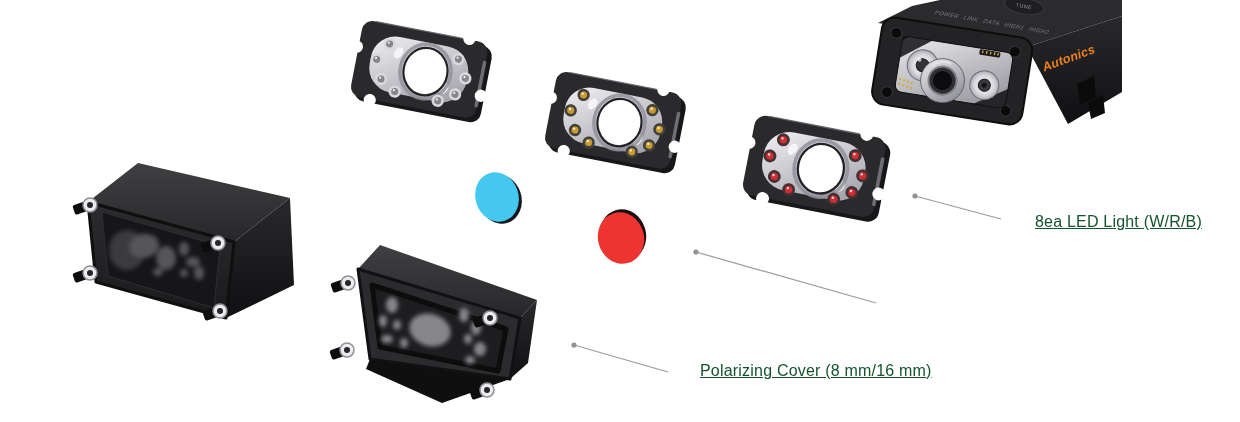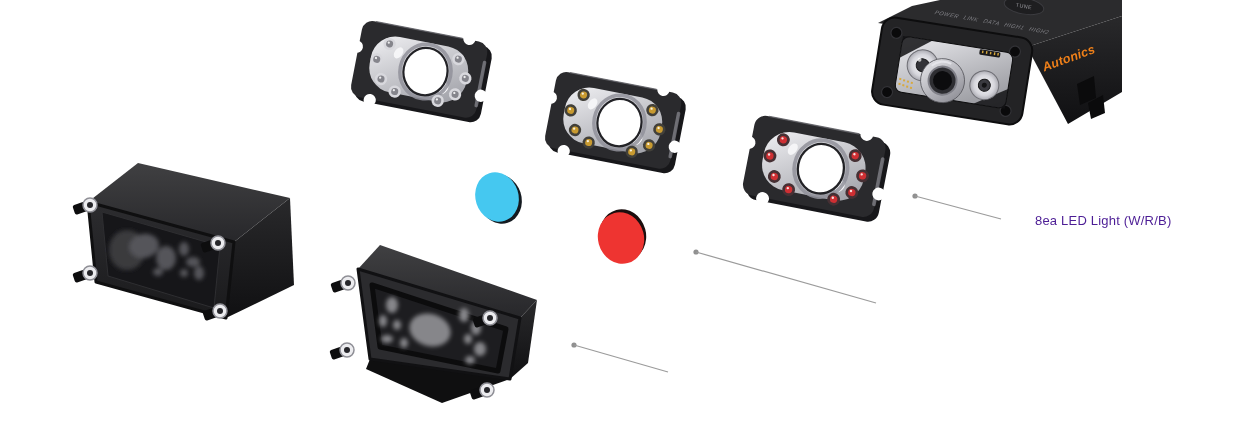--- a/index.html
+++ b/index.html
@@ -1,20 +1,20 @@
 <!DOCTYPE html>
 <html><head>
 <meta charset="utf-8">
 <style>
   html,body{margin:0;padding:0;background:#fff;}
   #stage{position:relative;width:1240px;height:422px;background:#ffffff;overflow:hidden;
          font-family:"Liberation Sans",sans-serif;}
   #art{position:absolute;left:0;top:0;}
-  .callout-label{position:absolute;font-size:13px;color:#4c1d95;white-space:nowrap;
-                 letter-spacing:0.2px;}
+  .callout-label{position:absolute;font-size:16px;color:#14532d;white-space:nowrap;
+                 letter-spacing:0.2px;text-decoration:underline;}
   svg text{font-family:"Liberation Sans",sans-serif;}
   .ind-text{font-size:5.6px;fill:#7d7d82;letter-spacing:0.6px;word-spacing:3px;}
   .tune-text{font-size:5.4px;fill:#95959a;letter-spacing:0.5px;}
   .brand-text{font-size:12.5px;font-weight:bold;font-style:italic;fill:var(--brand,#f08019);
               letter-spacing:0.2px;}
 </style>
 </head>
 <body>
 
 <div id="stage">
@@ -260,14 +260,15 @@
     <circle cx="915" cy="196" r="2.6" fill="#909090" stroke="none"></circle>
     <line x1="915" y1="196" x2="1001" y2="219"></line>
     <circle cx="696" cy="252" r="2.6" fill="#909090" stroke="none"></circle>
     <line x1="696" y1="252" x2="876" y2="303"></line>
     <circle cx="574" cy="345" r="2.6" fill="#909090" stroke="none"></circle>
     <line x1="574" y1="345" x2="668" y2="372"></line>
   </g>
 </svg>
 
 <div class="callout-label" style="left:1035px;top:213px">8ea LED Light (W/R/B)</div>
+<div class="callout-label" style="left:700px;top:362px">Polarizing Cover (8 mm/16 mm)</div>
 
 </div>
 
 </body></html>

